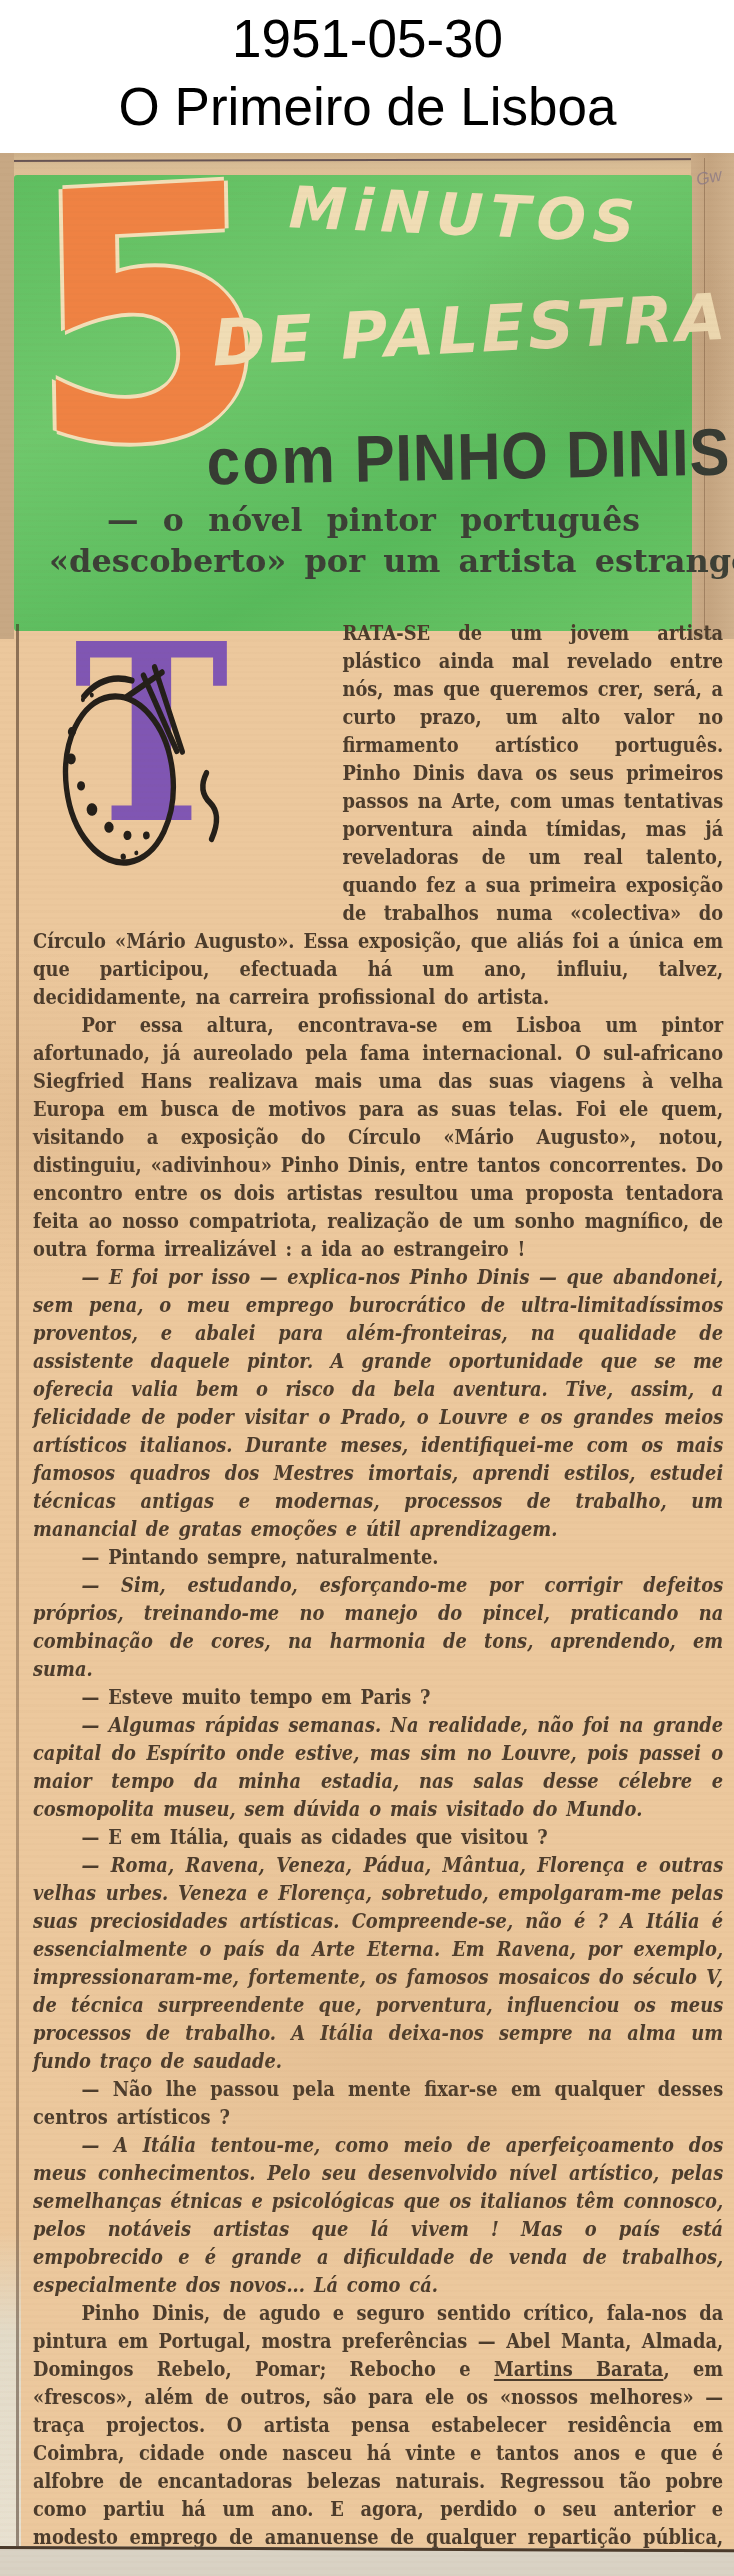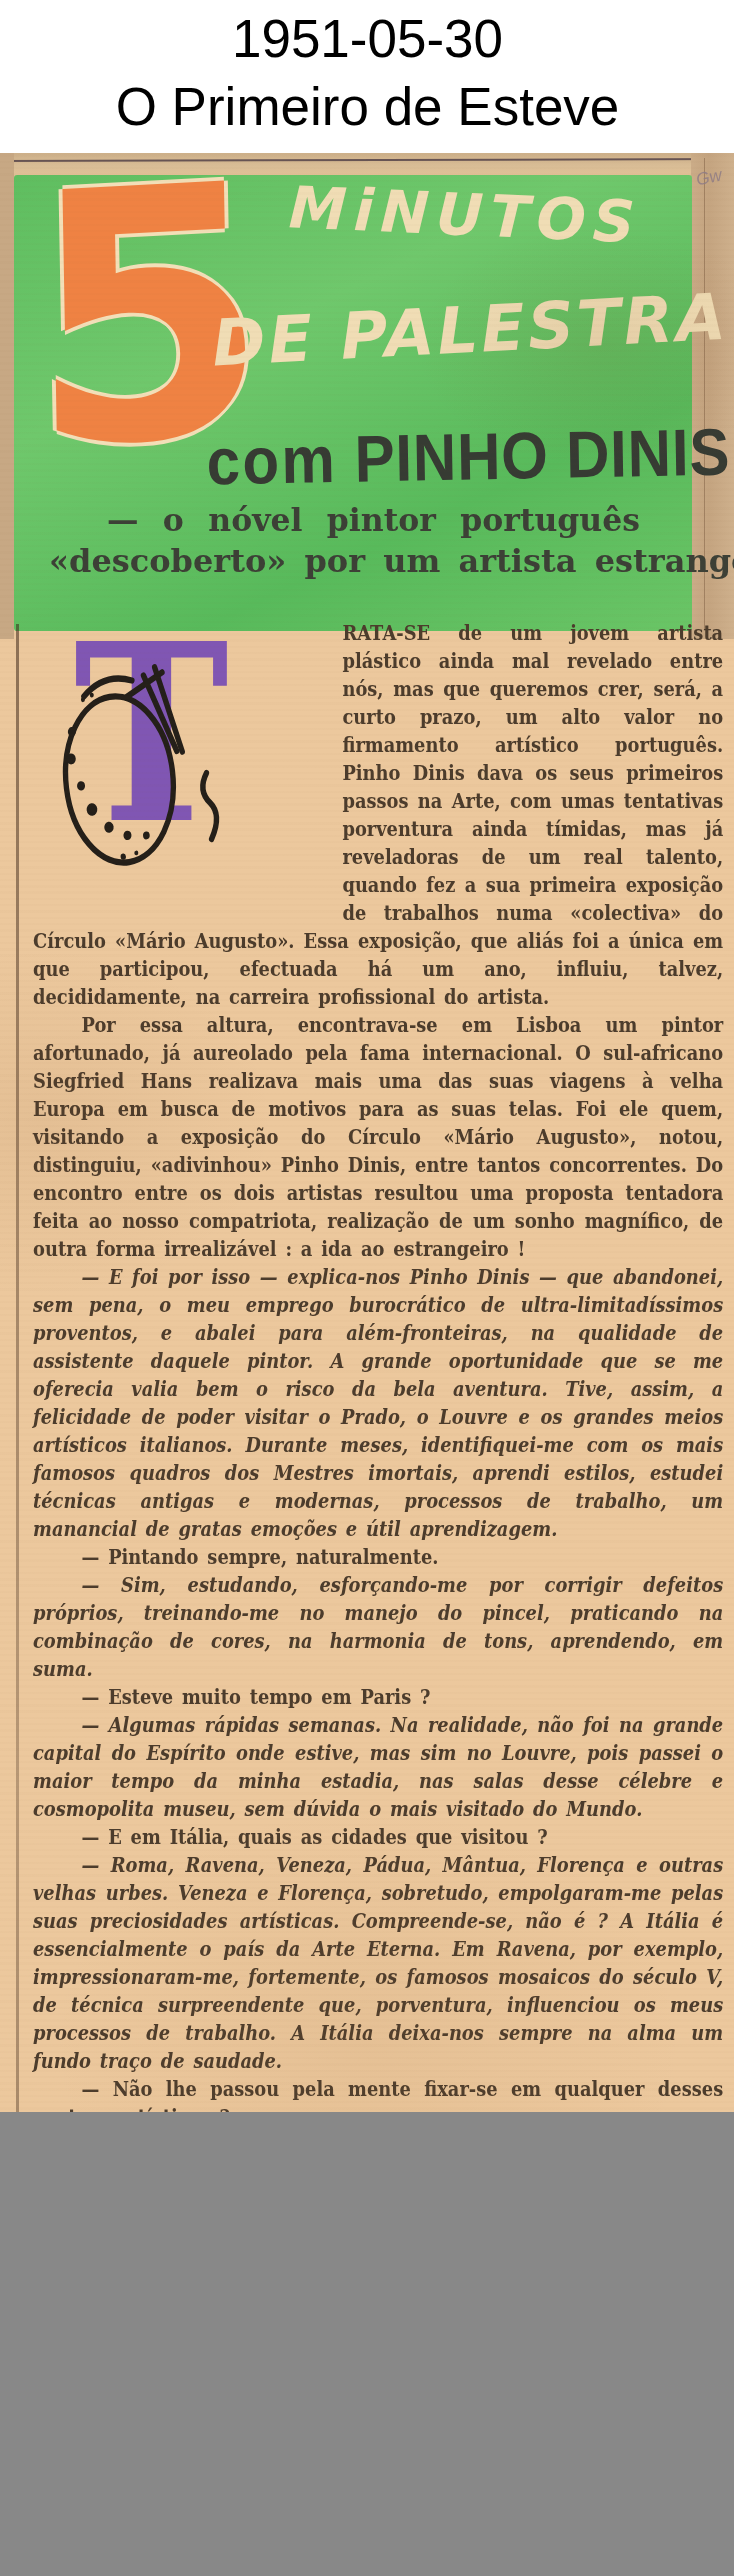--- a/index.html
+++ b/index.html
@@ -1,16 +1,16 @@
 <!DOCTYPE html>
 <html style="font-size:12.6px"><head>
 <meta charset="utf-8">
 <style>
   html,body{margin:0;padding:0;background:#888;}
-  #page{position:relative;width:735px;height:2112px;background:#be185d;overflow:hidden;
+  #page{position:relative;width:735px;height:2576px;background:#be185d;overflow:hidden;
         font-family:"Liberation Sans",sans-serif;}
 
   
   .top-band{position:absolute;left:0;top:0;width:735px;height:153px;background:#ffffff;text-align:center;}
   .caption-line{color:#000;font-family:"Liberation Sans",sans-serif;font-weight:400;
                 font-size:53px;line-height:68px;white-space:nowrap;}
   .caption-line.first{margin-top:4.7px;}
 
   
   .scan{position:absolute;left:0;top:153px;width:735px;height:2423px;overflow:hidden;
@@ -75,21 +75,21 @@
      radial-gradient(ellipse 441px 330px at 50% 78%, rgba(150,100,50,.08), transparent 72%),
      repeating-linear-gradient(0deg, rgba(120,80,40,.02) 0 2.4px, transparent 2.4px 6.3px);}
 </style>
 </head>
 <body>
 
 <div id="page">
 
   <div class="top-band">
     <div class="caption-line first">1951-05-30</div>
-    <div class="caption-line">O Primeiro de Esteve</div>
+    <div class="caption-line">O Primeiro de Lisboa</div>
   </div>
 
   <div class="scan">
     <div class="top-edge"></div>
     <div class="backdrop-left"></div>
     <div class="backdrop-right">
       <div class="crease-right"></div>
       <div class="handwritten-mark">Gw</div>
     </div>
 

